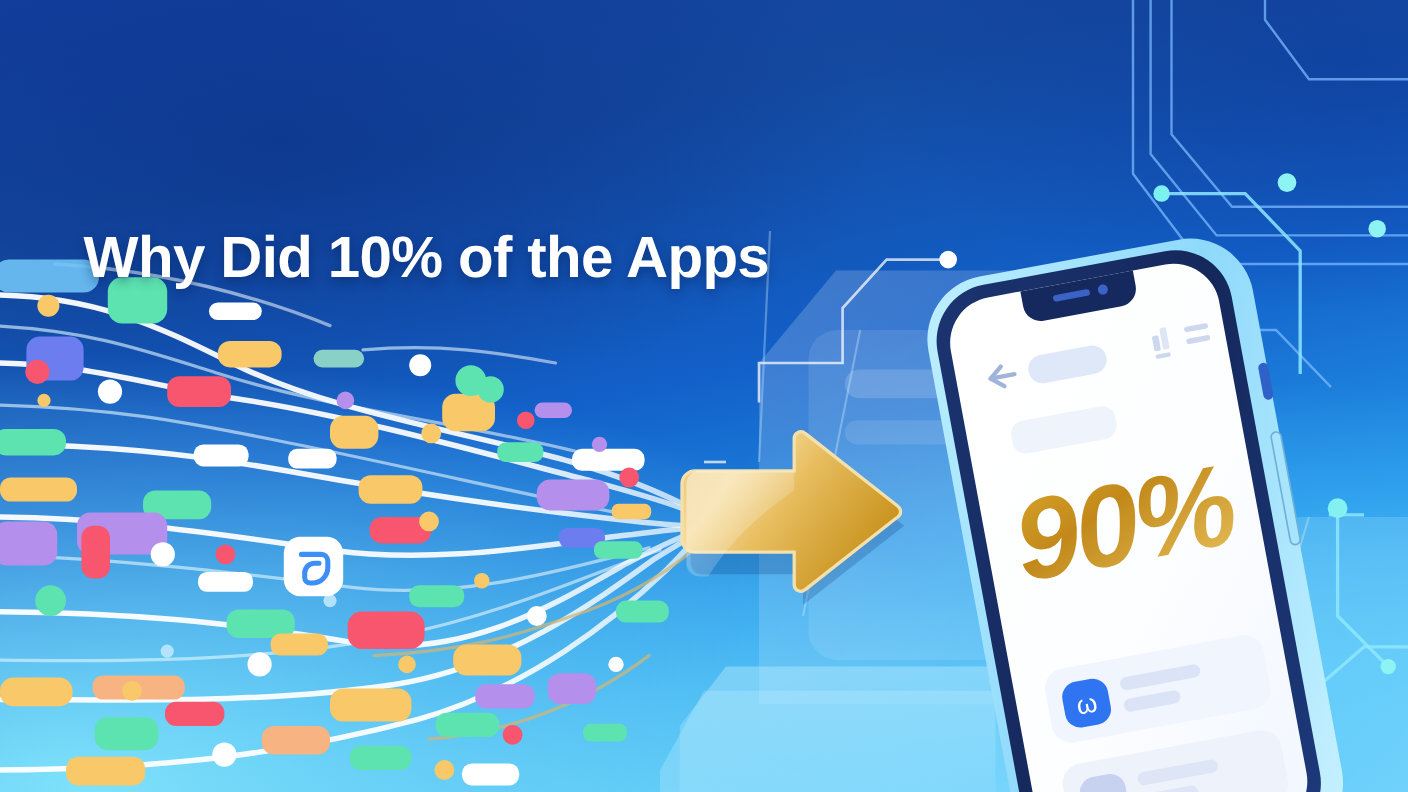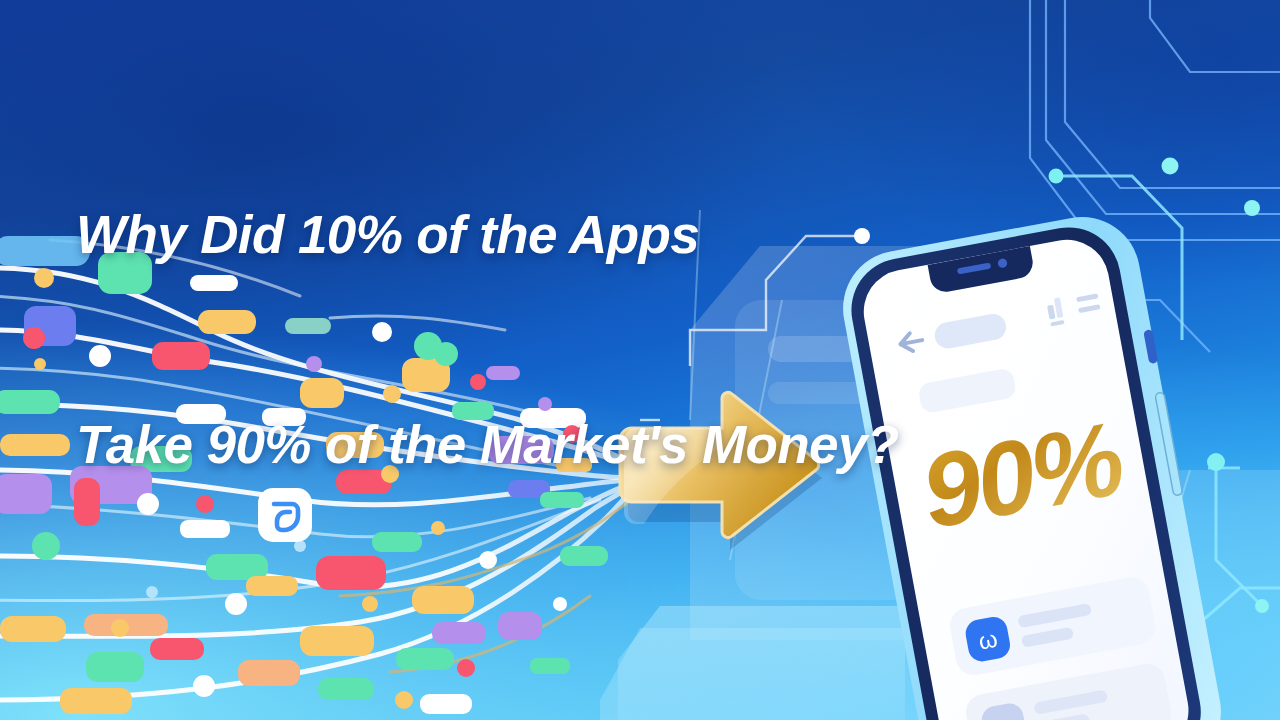--- a/index.html
+++ b/index.html
@@ -29,21 +29,21 @@
 
   
   #headline {
     position:absolute; left:76px; top:60px; width:960px;
     color:#ffffff;
     font-size:53px; font-weight:bold; line-height:70px;
     letter-spacing:-0.6px;
     text-shadow:0 3px 10px rgba(4,26,74,.42);
     white-space:pre;
   }
-  #headline .l { display:block;font-style:italic; }
+  #headline .l { display:block; }
 
   
   svg.art { position:absolute; inset:0; width:1280px; height:720px; }
 </style>
 </head>
 <body>
 
 <div id="stage">
 
   <div class="layer" id="bg-base"></div>
@@ -325,16 +325,15 @@
         <rect x="928" y="684" width="202" height="68" rx="18" fill="#eef2fb"></rect>
         <rect x="942" y="698" width="42" height="42" rx="14" fill="#c6d2ef"></rect>
         <rect x="996" y="702" width="74" height="12" rx="6" fill="#dde5f7"></rect>
         <rect x="996" y="722" width="52" height="12" rx="6" fill="#dde5f7"></rect>
       </g>
     </g>
   </svg>
 
   <div id="headline">
     <span class="l">Why Did 10% of the Apps</span>
-    <span class="l">Take 90% of the Market's Money?</span>
   </div>
 
 </div>
 
 </body></html>

